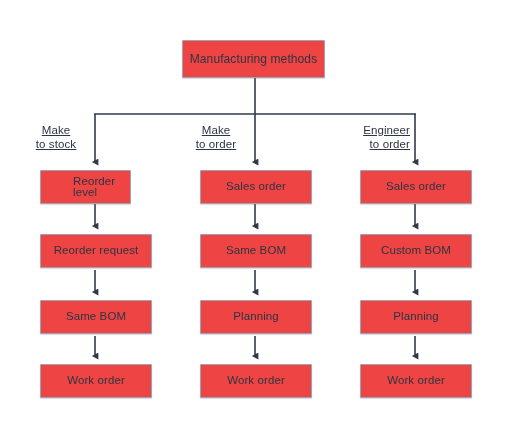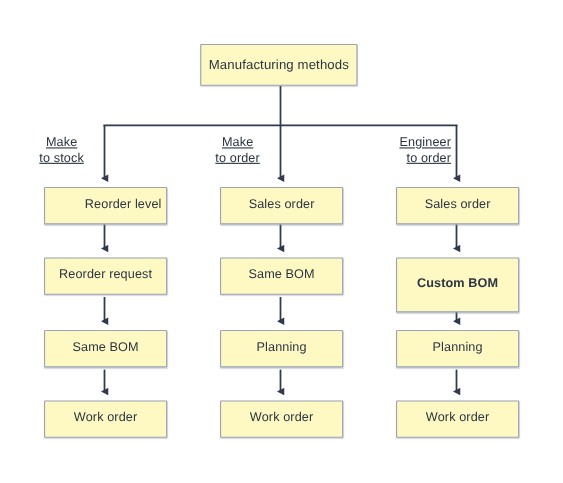--- a/index.html
+++ b/index.html
@@ -19,21 +19,21 @@
     position: absolute;
     left: 0; top: 0;
     width: 512px;
     height: 439px;
   }
   .node {
     position: absolute;
     box-sizing: border-box;
     border: 1px solid #9aa4b2;
     border-radius: 1px;
-    background: #fef9c3;
+    background: #ef4444;
     display: flex;
     align-items: center;
     justify-content: center;
     font-size: 11.5px;
     line-height: 1;
     color: #2c3542;
     letter-spacing: 0.1px;
     box-shadow: 0 1px 1px rgba(120,130,145,0.30);
   }
   .node-root {
@@ -120,21 +120,21 @@
     <span>Manufacturing methods</span>
   </div>
 
   <div class="edge-label" style="left:24px; top:124px; width:64px;">Make
 to stock</div>
   <div class="edge-label" style="left:184px; top:124px; width:64px;">Make
 to order</div>
   <div class="edge-label" style="left:340px; top:124px; width:70px;text-align:right;">Engineer
 to order</div>
 
-  <div class="node" style="left:40px; top:170px; width:112px; height:34px;padding-left:32px;">
+  <div class="node" style="left:40px; top:170px; width:91px; height:34px;padding-left:32px;">
     <span>Reorder level</span>
   </div>
   <div class="node" style="left:40px; top:234px; width:112px; height:34px;">
     <span>Reorder request</span>
   </div>
   <div class="node" style="left:40px; top:300px; width:112px; height:34px;">
     <span>Same BOM</span>
   </div>
   <div class="node" style="left:40px; top:364px; width:112px; height:34px;">
     <span>Work order</span>
@@ -149,21 +149,21 @@
   <div class="node" style="left:200px; top:300px; width:112px; height:34px;">
     <span>Planning</span>
   </div>
   <div class="node" style="left:200px; top:364px; width:112px; height:34px;">
     <span>Work order</span>
   </div>
 
   <div class="node" style="left:360px; top:170px; width:112px; height:34px;">
     <span>Sales order</span>
   </div>
-  <div class="node" style="left:360px; top:234px; width:112px; height:50px;font-weight:bold;">
+  <div class="node" style="left:360px; top:234px; width:112px; height:34px;">
     <span>Custom BOM</span>
   </div>
   <div class="node" style="left:360px; top:300px; width:112px; height:34px;">
     <span>Planning</span>
   </div>
   <div class="node" style="left:360px; top:364px; width:112px; height:34px;">
     <span>Work order</span>
   </div>
 
 </div>

